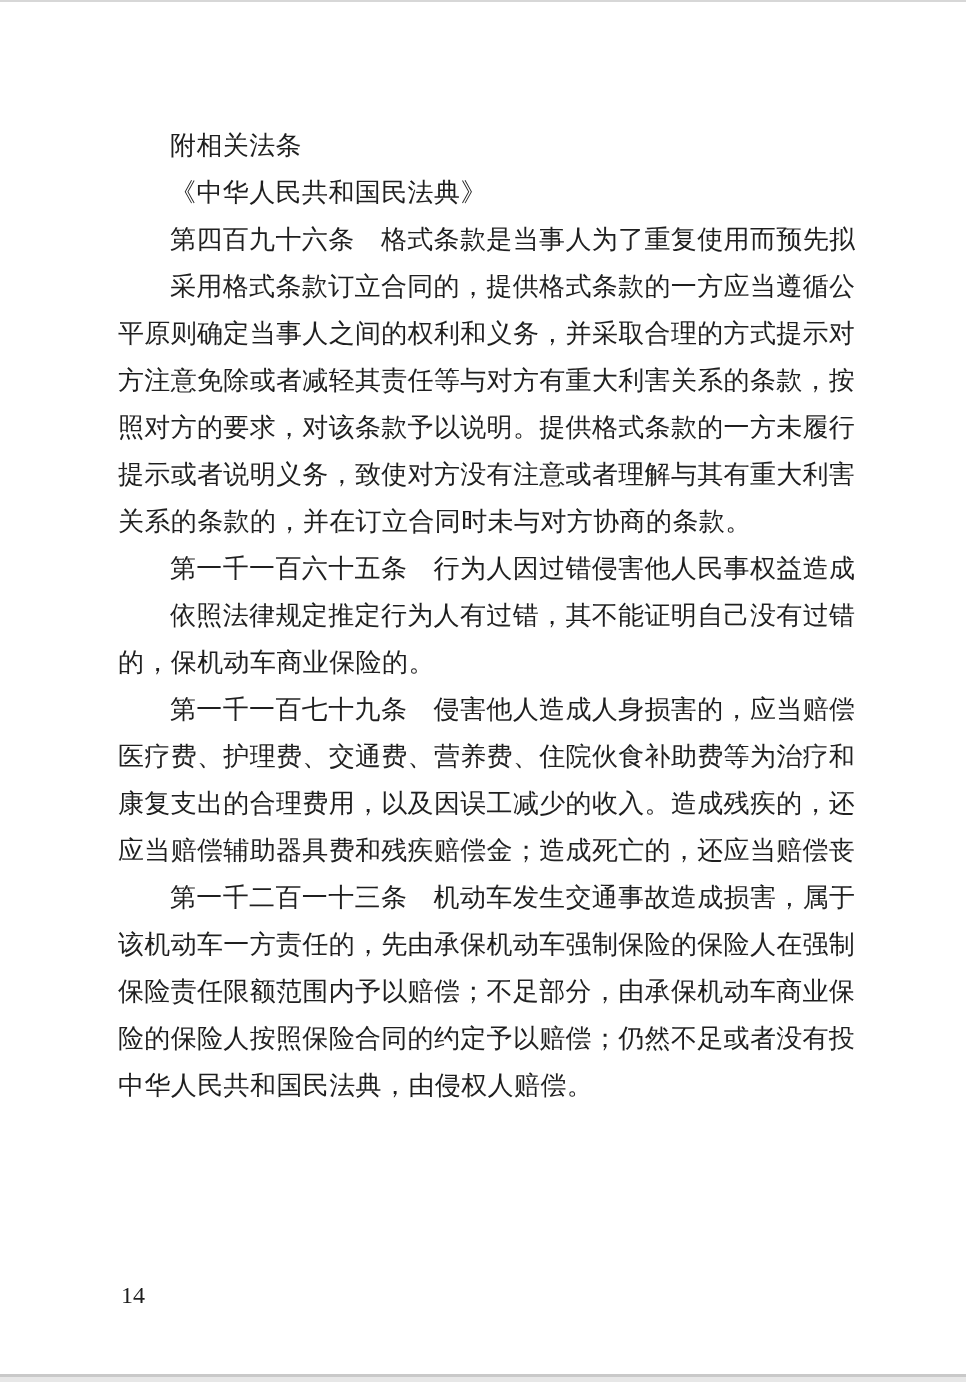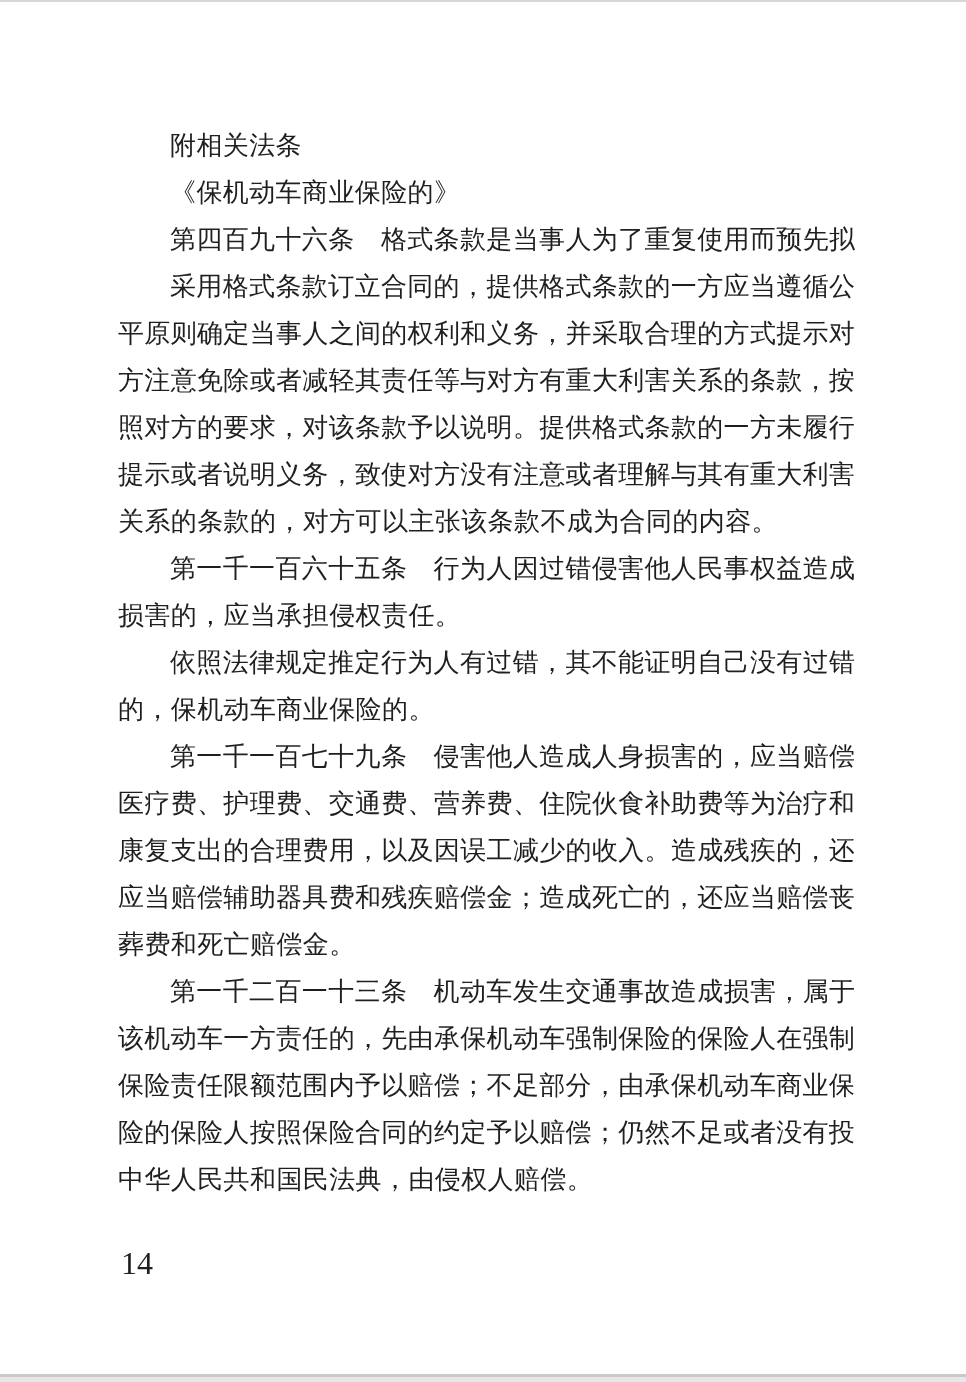--- a/index.html
+++ b/index.html
@@ -58,50 +58,48 @@
     justify-content: space-between;
   }
   .line.full span { display: inline-block; }
   
   .line.first { padding-left: 52px; }
   
   .line.last { letter-spacing: 0.4px; }
   .page-number {
     position: absolute;
     left: 121px;
-    top: 1240px;
-    font-size: 32px;
+    top: 1272px;
+    font-size: 24px;
     line-height: 47px;
     color: var(--text-color);
   }
 </style>
 </head>
 <body>
 
 <div class="page">
   <div class="top-edge"></div>
   <div class="text-block">
       <div class="line last first">附相关法条</div>
-      <div class="line last first">《保机动车商业保险的》</div>
+      <div class="line last first">《中华人民共和国民法典》</div>
       <div class="line full first"><span>第</span><span>四</span><span>百</span><span>九</span><span>十</span><span>六</span><span>条</span><span>　</span><span>格</span><span>式</span><span>条</span><span>款</span><span>是</span><span>当</span><span>事</span><span>人</span><span>为</span><span>了</span><span>重</span><span>复</span><span>使</span><span>用</span><span>而</span><span>预</span><span>先</span><span>拟</span></div>
       <div class="line full first"><span>采</span><span>用</span><span>格</span><span>式</span><span>条</span><span>款</span><span>订</span><span>立</span><span>合</span><span>同</span><span>的</span><span>，</span><span>提</span><span>供</span><span>格</span><span>式</span><span>条</span><span>款</span><span>的</span><span>一</span><span>方</span><span>应</span><span>当</span><span>遵</span><span>循</span><span>公</span></div>
       <div class="line full"><span>平</span><span>原</span><span>则</span><span>确</span><span>定</span><span>当</span><span>事</span><span>人</span><span>之</span><span>间</span><span>的</span><span>权</span><span>利</span><span>和</span><span>义</span><span>务</span><span>，</span><span>并</span><span>采</span><span>取</span><span>合</span><span>理</span><span>的</span><span>方</span><span>式</span><span>提</span><span>示</span><span>对</span></div>
       <div class="line full"><span>方</span><span>注</span><span>意</span><span>免</span><span>除</span><span>或</span><span>者</span><span>减</span><span>轻</span><span>其</span><span>责</span><span>任</span><span>等</span><span>与</span><span>对</span><span>方</span><span>有</span><span>重</span><span>大</span><span>利</span><span>害</span><span>关</span><span>系</span><span>的</span><span>条</span><span>款</span><span>，</span><span>按</span></div>
       <div class="line full"><span>照</span><span>对</span><span>方</span><span>的</span><span>要</span><span>求</span><span>，</span><span>对</span><span>该</span><span>条</span><span>款</span><span>予</span><span>以</span><span>说</span><span>明</span><span>。</span><span>提</span><span>供</span><span>格</span><span>式</span><span>条</span><span>款</span><span>的</span><span>一</span><span>方</span><span>未</span><span>履</span><span>行</span></div>
       <div class="line full"><span>提</span><span>示</span><span>或</span><span>者</span><span>说</span><span>明</span><span>义</span><span>务</span><span>，</span><span>致</span><span>使</span><span>对</span><span>方</span><span>没</span><span>有</span><span>注</span><span>意</span><span>或</span><span>者</span><span>理</span><span>解</span><span>与</span><span>其</span><span>有</span><span>重</span><span>大</span><span>利</span><span>害</span></div>
-      <div class="line last">关系的条款的，对方可以主张该条款不成为合同的内容。</div>
+      <div class="line last">关系的条款的，并在订立合同时未与对方协商的条款。</div>
       <div class="line full first"><span>第</span><span>一</span><span>千</span><span>一</span><span>百</span><span>六</span><span>十</span><span>五</span><span>条</span><span>　</span><span>行</span><span>为</span><span>人</span><span>因</span><span>过</span><span>错</span><span>侵</span><span>害</span><span>他</span><span>人</span><span>民</span><span>事</span><span>权</span><span>益</span><span>造</span><span>成</span></div>
-      <div class="line last">损害的，应当承担侵权责任。</div>
       <div class="line full first"><span>依</span><span>照</span><span>法</span><span>律</span><span>规</span><span>定</span><span>推</span><span>定</span><span>行</span><span>为</span><span>人</span><span>有</span><span>过</span><span>错</span><span>，</span><span>其</span><span>不</span><span>能</span><span>证</span><span>明</span><span>自</span><span>己</span><span>没</span><span>有</span><span>过</span><span>错</span></div>
       <div class="line last">的，保机动车商业保险的。</div>
       <div class="line full first"><span>第</span><span>一</span><span>千</span><span>一</span><span>百</span><span>七</span><span>十</span><span>九</span><span>条</span><span>　</span><span>侵</span><span>害</span><span>他</span><span>人</span><span>造</span><span>成</span><span>人</span><span>身</span><span>损</span><span>害</span><span>的</span><span>，</span><span>应</span><span>当</span><span>赔</span><span>偿</span></div>
       <div class="line full"><span>医</span><span>疗</span><span>费</span><span>、</span><span>护</span><span>理</span><span>费</span><span>、</span><span>交</span><span>通</span><span>费</span><span>、</span><span>营</span><span>养</span><span>费</span><span>、</span><span>住</span><span>院</span><span>伙</span><span>食</span><span>补</span><span>助</span><span>费</span><span>等</span><span>为</span><span>治</span><span>疗</span><span>和</span></div>
       <div class="line full"><span>康</span><span>复</span><span>支</span><span>出</span><span>的</span><span>合</span><span>理</span><span>费</span><span>用</span><span>，</span><span>以</span><span>及</span><span>因</span><span>误</span><span>工</span><span>减</span><span>少</span><span>的</span><span>收</span><span>入</span><span>。</span><span>造</span><span>成</span><span>残</span><span>疾</span><span>的</span><span>，</span><span>还</span></div>
       <div class="line full"><span>应</span><span>当</span><span>赔</span><span>偿</span><span>辅</span><span>助</span><span>器</span><span>具</span><span>费</span><span>和</span><span>残</span><span>疾</span><span>赔</span><span>偿</span><span>金</span><span>；</span><span>造</span><span>成</span><span>死</span><span>亡</span><span>的</span><span>，</span><span>还</span><span>应</span><span>当</span><span>赔</span><span>偿</span><span>丧</span></div>
-      <div class="line last">葬费和死亡赔偿金。</div>
       <div class="line full first"><span>第</span><span>一</span><span>千</span><span>二</span><span>百</span><span>一</span><span>十</span><span>三</span><span>条</span><span>　</span><span>机</span><span>动</span><span>车</span><span>发</span><span>生</span><span>交</span><span>通</span><span>事</span><span>故</span><span>造</span><span>成</span><span>损</span><span>害</span><span>，</span><span>属</span><span>于</span></div>
       <div class="line full"><span>该</span><span>机</span><span>动</span><span>车</span><span>一</span><span>方</span><span>责</span><span>任</span><span>的</span><span>，</span><span>先</span><span>由</span><span>承</span><span>保</span><span>机</span><span>动</span><span>车</span><span>强</span><span>制</span><span>保</span><span>险</span><span>的</span><span>保</span><span>险</span><span>人</span><span>在</span><span>强</span><span>制</span></div>
       <div class="line full"><span>保</span><span>险</span><span>责</span><span>任</span><span>限</span><span>额</span><span>范</span><span>围</span><span>内</span><span>予</span><span>以</span><span>赔</span><span>偿</span><span>；</span><span>不</span><span>足</span><span>部</span><span>分</span><span>，</span><span>由</span><span>承</span><span>保</span><span>机</span><span>动</span><span>车</span><span>商</span><span>业</span><span>保</span></div>
       <div class="line full"><span>险</span><span>的</span><span>保</span><span>险</span><span>人</span><span>按</span><span>照</span><span>保</span><span>险</span><span>合</span><span>同</span><span>的</span><span>约</span><span>定</span><span>予</span><span>以</span><span>赔</span><span>偿</span><span>；</span><span>仍</span><span>然</span><span>不</span><span>足</span><span>或</span><span>者</span><span>没</span><span>有</span><span>投</span></div>
       <div class="line last">中华人民共和国民法典，由侵权人赔偿。</div>
     </div>
   <div class="page-number">14</div>
   <div class="bottom-edge"></div>
 </div>
 

